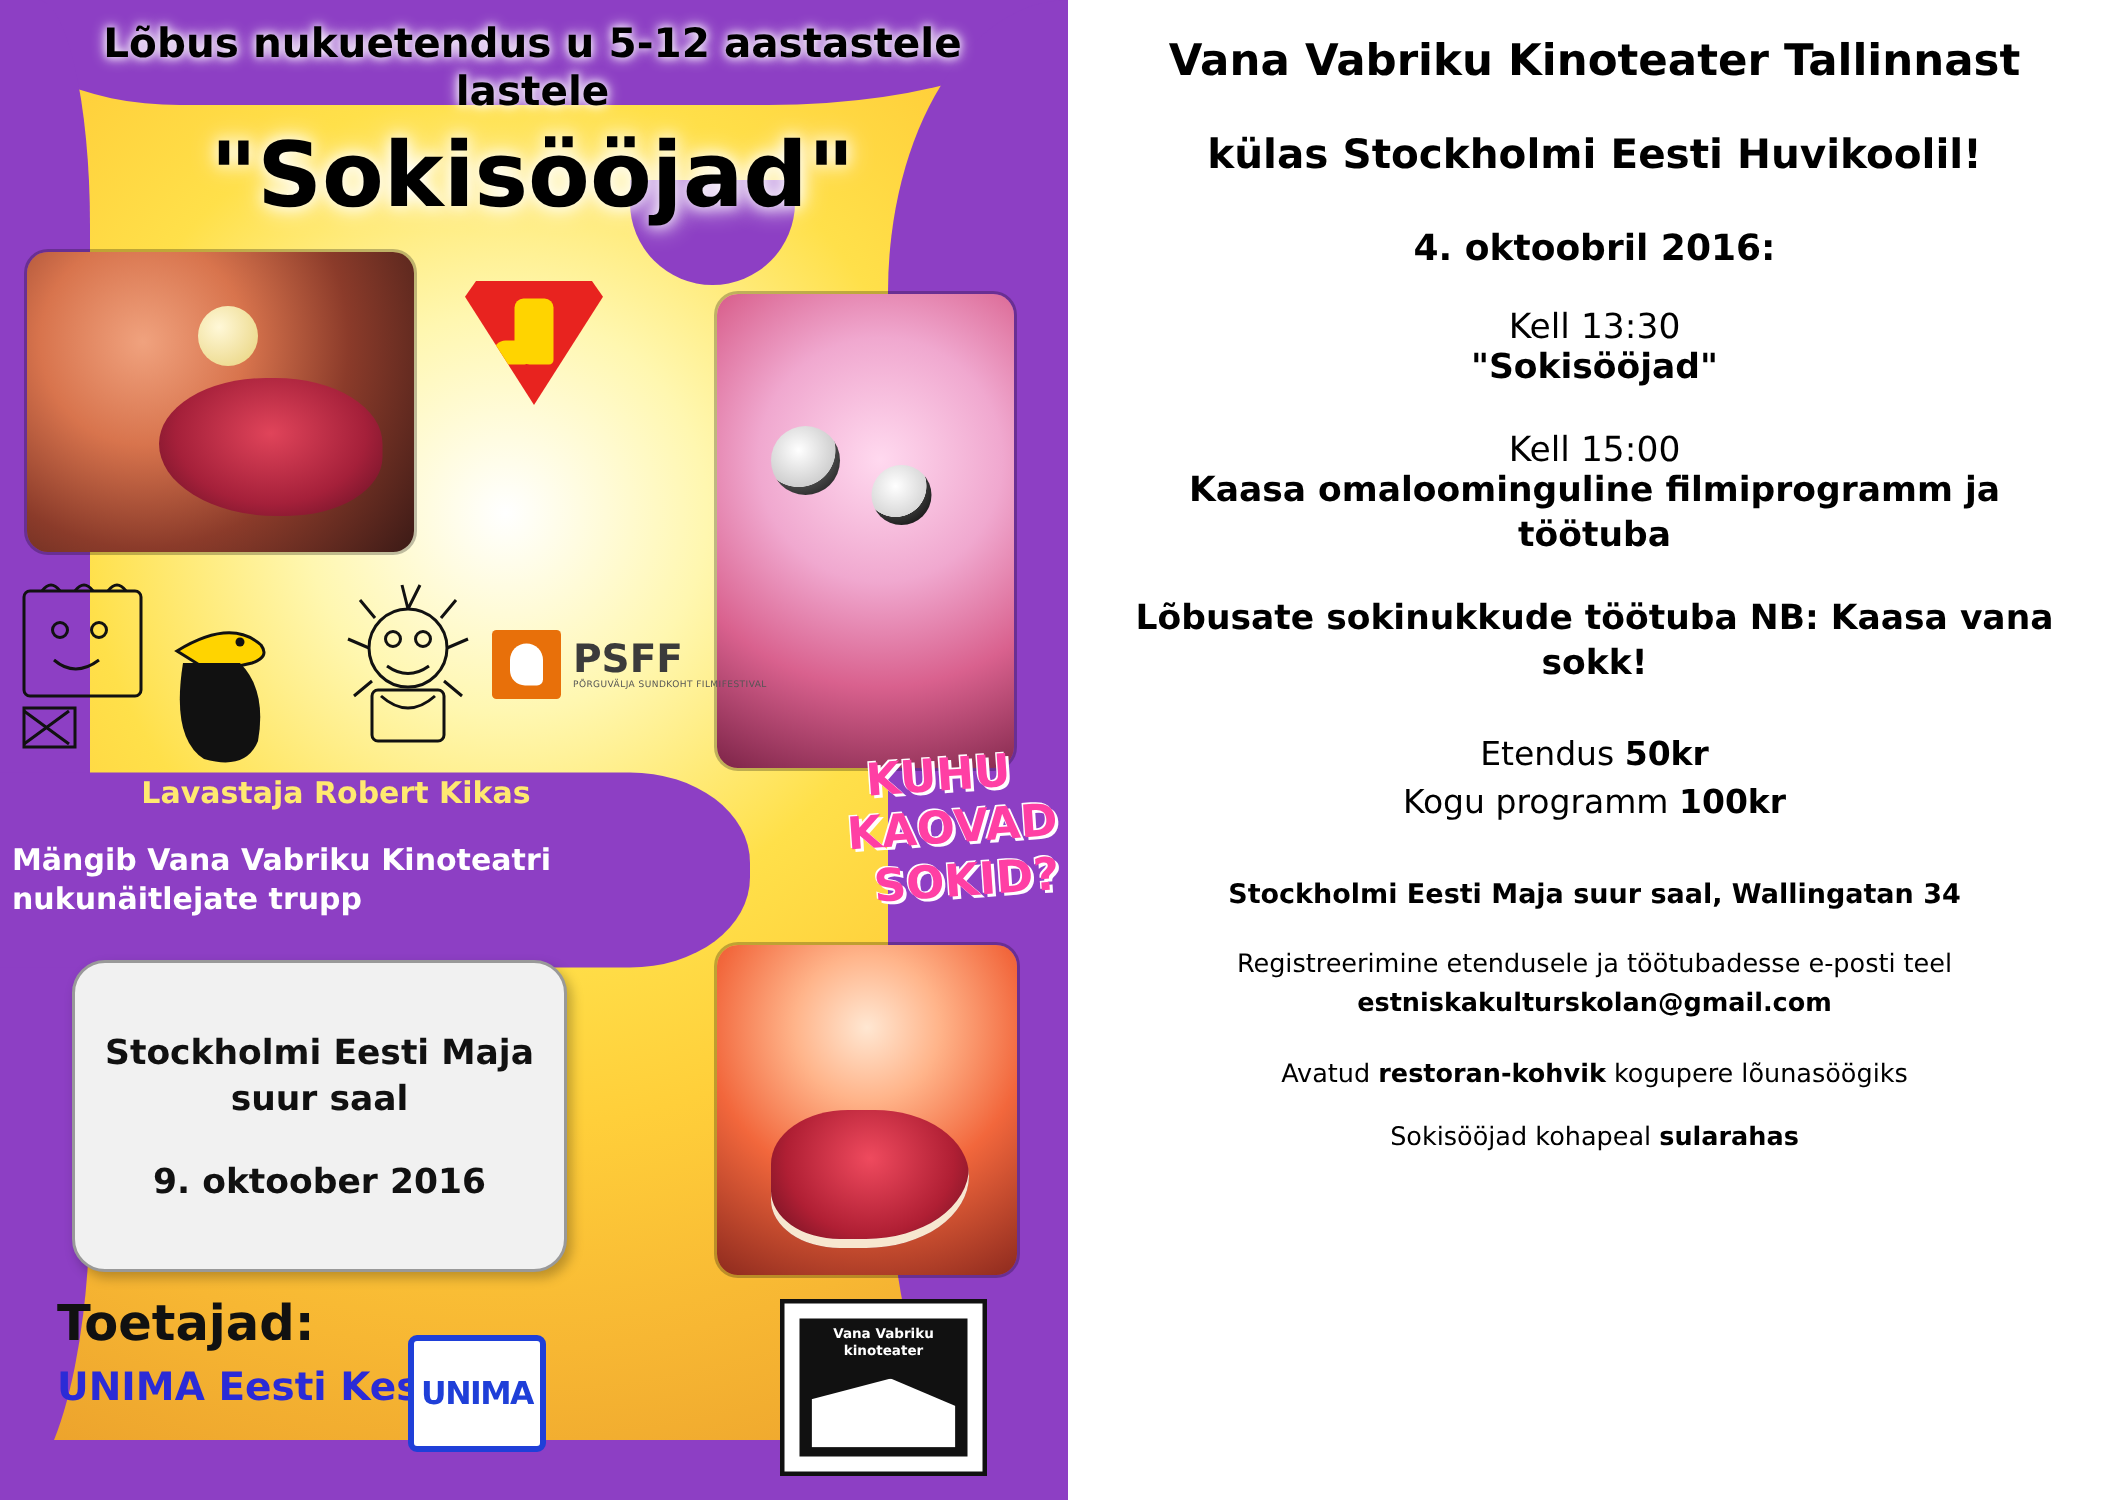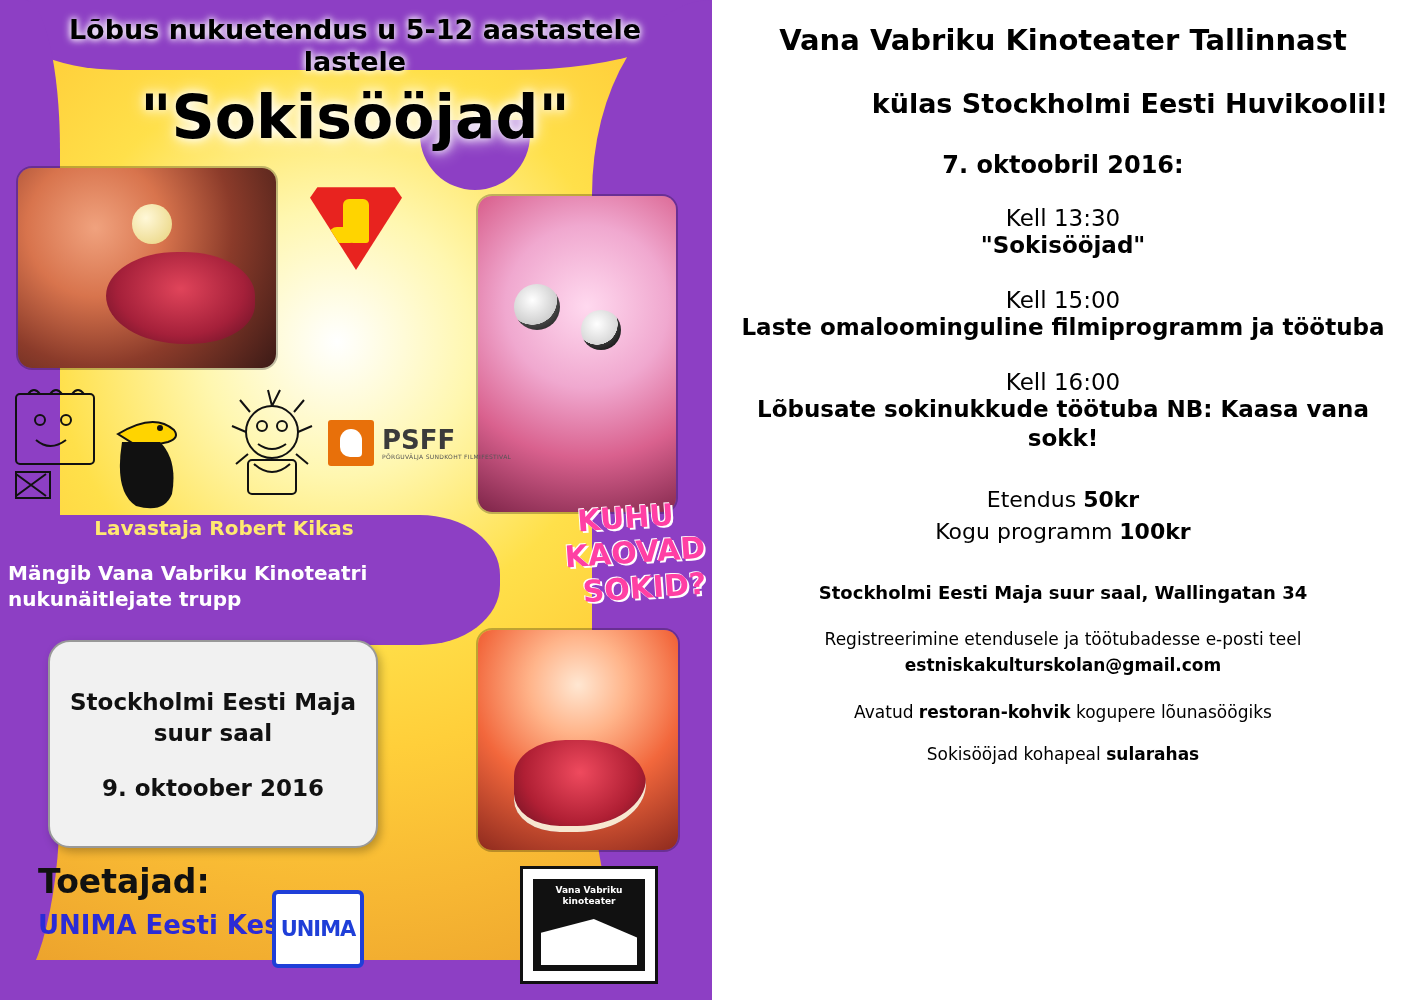--- a/index.html
+++ b/index.html
@@ -218,21 +218,21 @@
   .perf { position:absolute; left:0; top:0; width:100%; height:10px; display:flex; gap:6px; padding:2px 4px;}
   .perf span{ width:10px; height:6px; background:#fff; display:block;}
   .perf-b { top:auto; bottom:0; }
 
   
   .info {
     width:702px; height:1000px; background:#fff; padding:22px 26px 10px 26px;
     text-align:center; color:#000;
   }
   .h1 { font-size:29px; font-weight:bold; line-height:1.3; }
-  .h2 { font-size:27px; font-weight:bold; line-height:1.3; margin-top:26px;text-align:right;}
+  .h2 { font-size:27px; font-weight:bold; line-height:1.3; margin-top:26px;}
   .date { font-size:24px; font-weight:bold; margin-top:30px;}
   .slot { margin-top:26px; }
   .slot .time{ font-size:23px; }
   .slot .what{ font-size:23px; font-weight:bold; line-height:1.3;}
   .price { margin-top:30px; font-size:22px; line-height:1.45;}
   .price b{ font-weight:bold; }
   .addr { margin-top:34px; font-size:18px; font-weight:bold;}
   .reg { margin-top:24px; font-size:17px; line-height:1.5;}
   .reg .mail{ font-weight:bold; }
   .note { margin-top:24px; font-size:17px;}
@@ -358,32 +358,31 @@
             <span></span>
         </div>
       </div>
 
     </div>
   </div>
 
   <div class="info">
     <div class="h1">Vana Vabriku Kinoteater Tallinnast</div>
     <div class="h2">külas Stockholmi Eesti Huvikoolil!</div>
-    <div class="date">7. oktoobril 2016:</div>
+    <div class="date">4. oktoobril 2016:</div>
 
     <div class="slot">
       <div class="time">Kell 13:30</div>
       <div class="what">"Sokisööjad"</div>
     </div>
     <div class="slot">
       <div class="time">Kell 15:00</div>
-      <div class="what">Laste omaloominguline filmiprogramm ja töötuba</div>
+      <div class="what">Kaasa omaloominguline filmiprogramm ja töötuba</div>
     </div>
     <div class="slot">
-      <div class="time">Kell 16:00</div>
       <div class="what">Lõbusate sokinukkude töötuba NB: Kaasa vana sokk!</div>
     </div>
 
     <div class="price">
       <div>
         <span>Etendus </span><b>50kr</b>
       </div>
       <div>
         <span>Kogu programm </span><b>100kr</b>
       </div>

